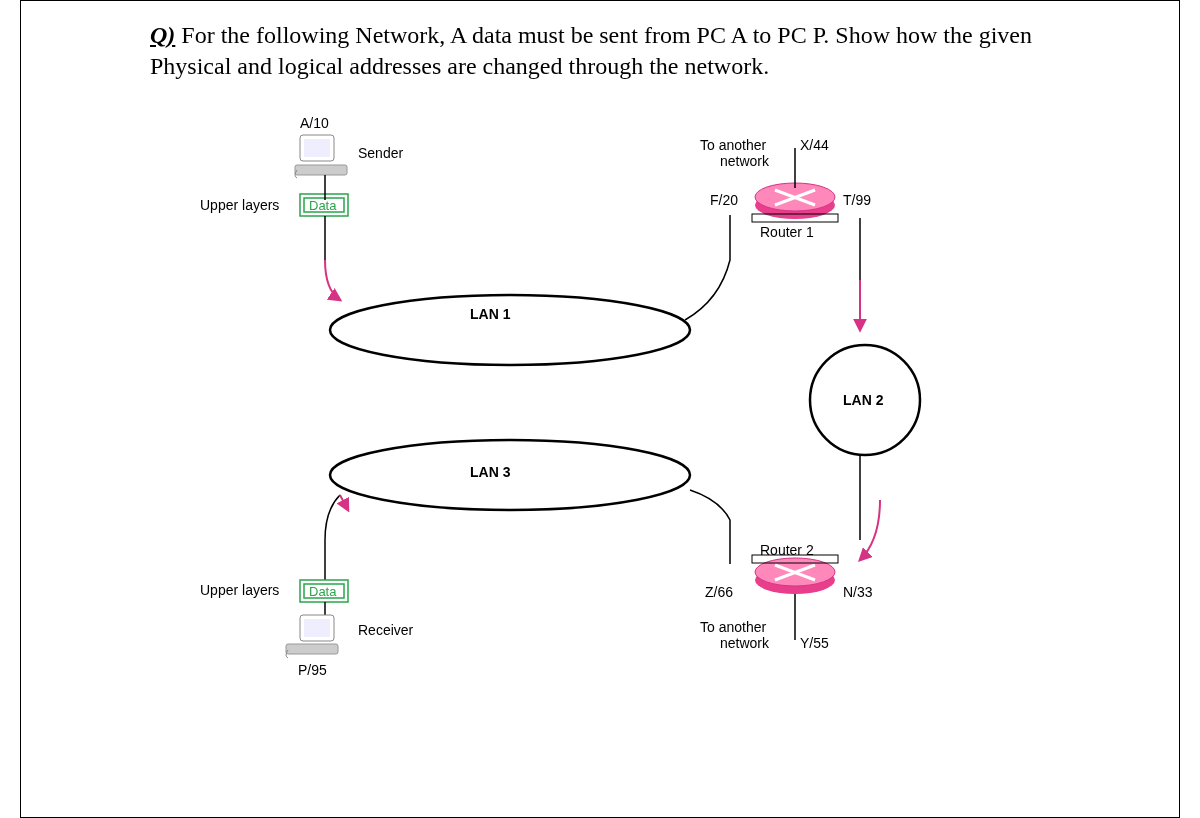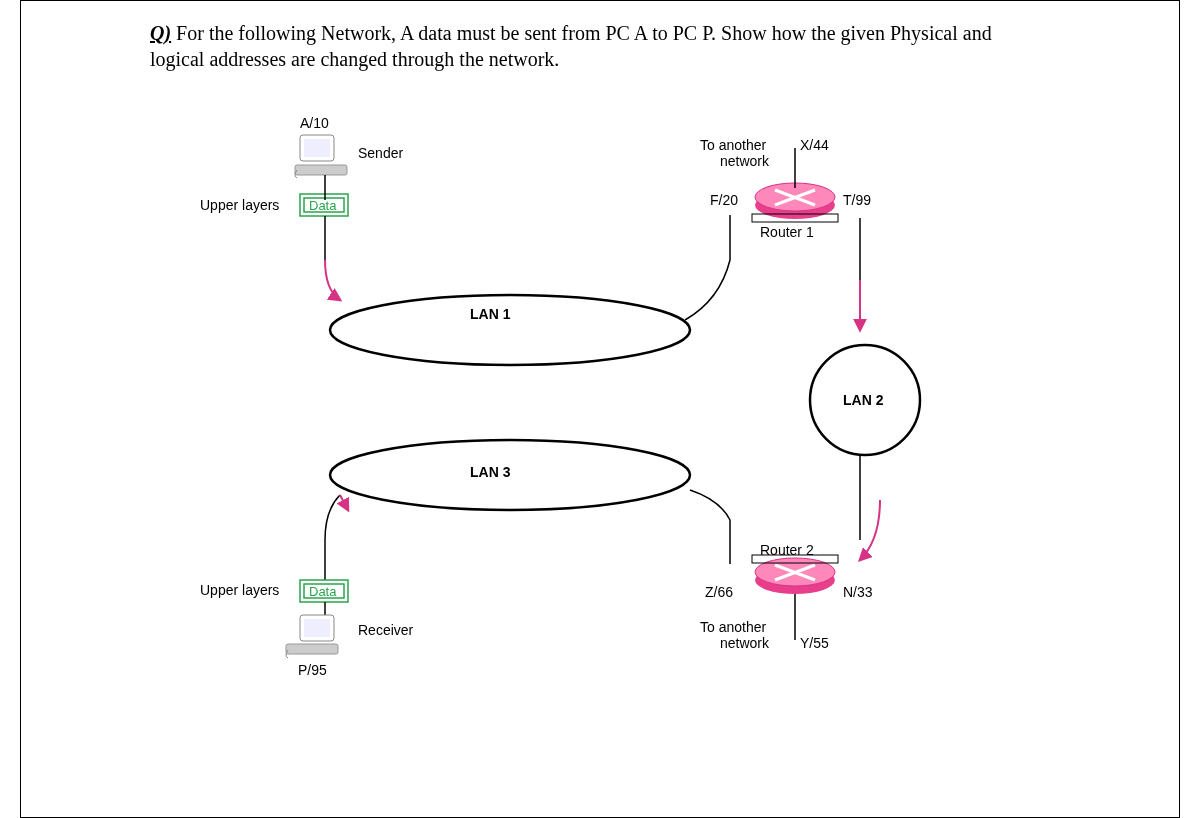--- a/index.html
+++ b/index.html
@@ -1,18 +1,18 @@
 <!DOCTYPE html>
 <html><head>
 <meta charset="utf-8">
 <style>
   html,body{margin:0;padding:0;width:1200px;height:818px;background:#fff;font-family:"Times New Roman",serif;}
   .page{position:relative;width:1200px;height:818px;}
   .frame{position:absolute;left:20px;top:0;right:20px;bottom:0;border:1px solid #000;}
-  .question{position:absolute;left:150px;top:20px;width:900px;font-size:20px;line-height:1.3;color:#000;}
+  .question{position:absolute;left:150px;top:20px;width:900px;font-size:24px;line-height:1.3;color:#000;}
   .q-label{font-style:italic;font-weight:bold;text-decoration:underline;}
   svg{position:absolute;left:0;top:0;}
   .data-box{fill:#fff;stroke:#2aa54b;stroke-width:1.5;}
   .data-text{fill:#2aa54b;font-family:Arial,Helvetica,sans-serif;font-size:13px;}
   .lbl{font-family:Arial,Helvetica,sans-serif;font-size:14px;fill:#000;}
   .lbl-bold{font-weight:bold;}
   .addr{font-family:Arial,Helvetica,sans-serif;font-size:14px;fill:#000;}
   .thin{stroke:#000;stroke-width:1.5;fill:none;}
   .thick{stroke:#000;stroke-width:2.5;fill:none;}
   .pink{stroke:#d63384;stroke-width:2;fill:none;}

